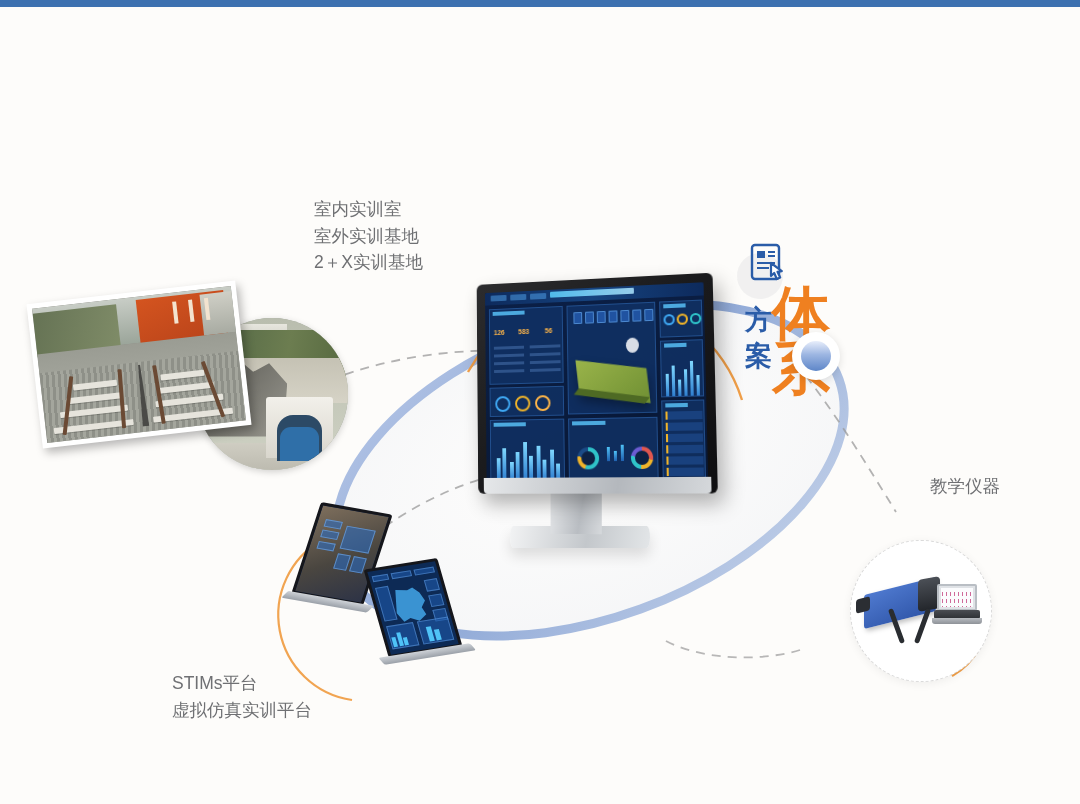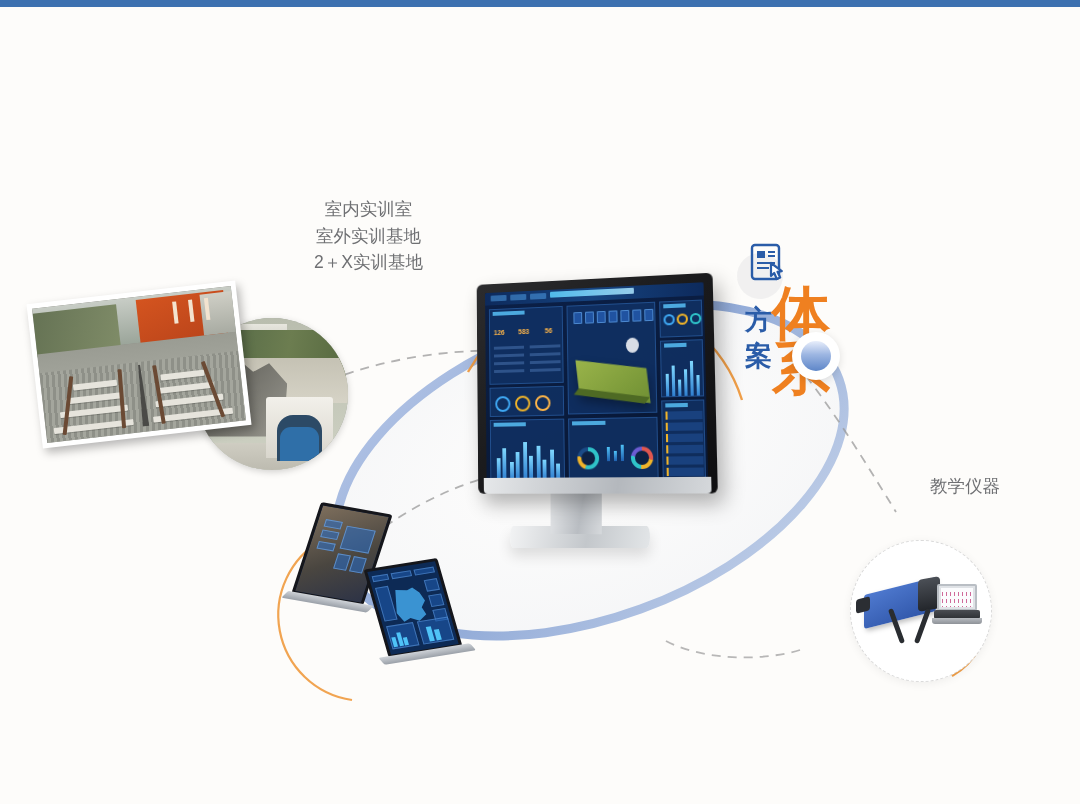--- a/index.html
+++ b/index.html
@@ -33,21 +33,21 @@
     width:11px; height:11px; border-radius:50%;
     background:radial-gradient(circle at 38% 30%,#a9c2e8 0%,#6f95cf 55%,#4d79bd 100%);
     flex:0 0 auto;
   }
   .pill .ptxt { font-size:21px; font-weight:bold; color:#58585a; letter-spacing:1px; }
 
   .sublist { position:absolute; color:#6f7073; font-size:17.5px; line-height:1.52; white-space:nowrap; }
 
   
   #pill-scene { left:132px; top:208px; }
-  #sub-scene  { left:314px; top:196px;text-align:center; }
+  #sub-scene  { left:314px; top:196px; }
   #pill-platform { left:140px; top:622px; }
   #sub-platform  { left:172px; top:670px; }
   #pill-hardware { left:893px; top:422px; }
   #sub-hardware  { left:930px; top:473px; }
 
   
   .heading { position:absolute; left:741px; top:243px; }
   .heading .blob {
     position:absolute; left:-4px; top:10px; width:46px; height:46px; border-radius:50%;
     background:#ececec; opacity:.75;
@@ -321,20 +321,24 @@
         <div class="railline" style="left:8%;bottom:4%;width:4px;height:44%;transform:rotate(13deg);transform-origin:bottom;"></div>
         <div class="railline" style="left:38%;bottom:4%;width:4px;height:44%;transform:rotate(2deg);transform-origin:bottom;"></div>
         <div class="railline" style="left:58%;bottom:4%;width:4px;height:44%;transform:rotate(-3deg);transform-origin:bottom;"></div>
         <div class="railline" style="left:88%;bottom:4%;width:4px;height:44%;transform:rotate(-14deg);transform-origin:bottom;"></div>
         <div class="rail-center" style="left:46%;bottom:4%;width:8%;height:46%;
              clip-path:polygon(30% 100%,70% 100%,56% 0,44% 0);"></div>
       </div>
     </div>
   </div>
 
+  <div class="sublist" id="sub-platform">
+    <div>STIMs平台</div>
+    <div>虚拟仿真实训平台</div>
+  </div>
 
   <div class="lapA">
     <div class="scr">
       <div class="vr-room"></div>
       <div class="vr-panel" style="left:10%;top:14%;width:26%;height:9%;"></div>
       <div class="vr-panel" style="left:10%;top:27%;width:26%;height:9%;"></div>
       <div class="vr-panel" style="left:10%;top:40%;width:26%;height:9%;"></div>
       <div class="vr-panel" style="left:44%;top:18%;width:44%;height:26%;"></div>
       <div class="vr-panel" style="left:44%;top:50%;width:20%;height:18%;"></div>
       <div class="vr-panel" style="left:68%;top:50%;width:20%;height:18%;"></div>

